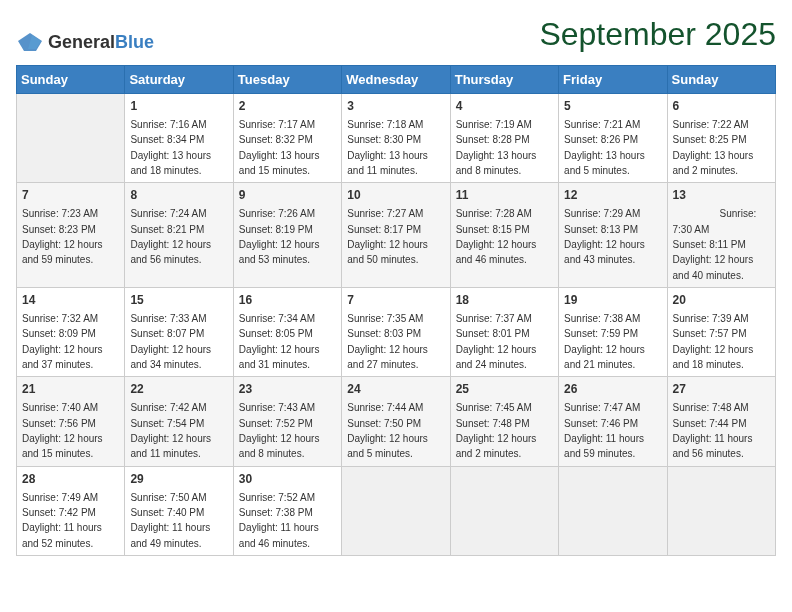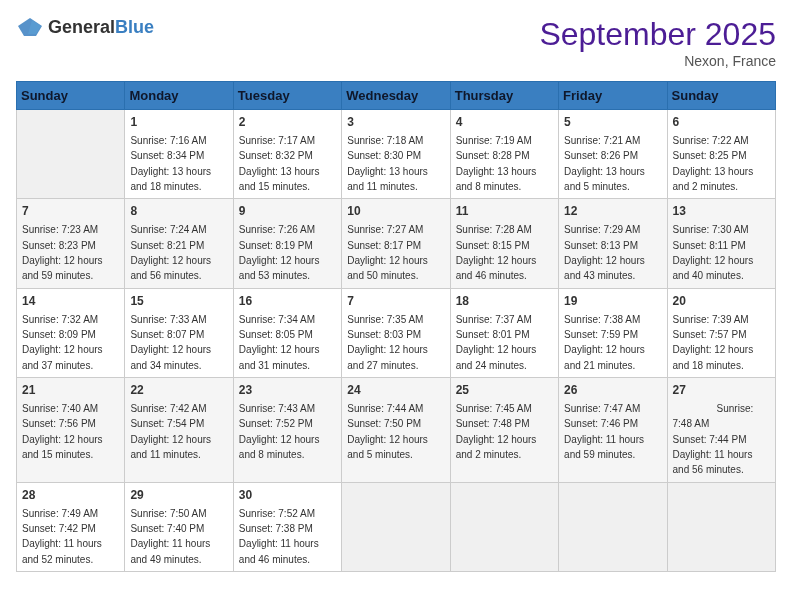--- a/index.html
+++ b/index.html
@@ -6,21 +6,21 @@
     body {
       font-family: Arial, sans-serif;
       background: #fff;
       width: 792px;
       min-height: 612px;
       padding: 16px;
     }
     .header-area {
       display: flex;
       justify-content: space-between;
-      align-items: flex-start;
+      align-items: flex-end;
       margin-bottom: 12px;
       gap: 32px;
     }
     .logo {
       display: flex;
       align-items: center;
       gap: 4px;
     }
     .logo-text-general {
       font-size: 18px;
@@ -34,35 +34,35 @@
     }
     .logo-icon {
       width: 28px;
       height: 22px;
     }
     .title-area {
       text-align: right;
     }
     .month-title {
       font-size: 32px;
-      color: #4c1d95;
+      color: #14532d;
       font-weight: normal;
     }
     .location-title {
       font-size: 14px;
       color: #555;
     }
     table {
       width: 100%;
       border-collapse: collapse;
       font-size: 11px;
     }
     thead tr th {
       background-color: #3a7fc1;
-      color: #0f172a;
+      color: #ffffff;
       padding: 6px 4px;
       text-align: left;
       font-size: 13px;
       font-weight: bold;
       border: 1px solid #2a6faf;
     }
     tbody tr td {
       border: 1px solid #ccc;
       vertical-align: top;
       padding: 4px 5px;
@@ -102,29 +102,28 @@
     <svg class="logo-icon" viewBox="0 0 28 22" xmlns="http://www.w3.org/2000/svg">
       <polygon points="14,2 26,10 20,20 8,20 2,10" fill="#3a7fc1" opacity="0.85"></polygon>
       <polygon points="16,4 25,10 20,18 12,18" fill="#5a9fd4" opacity="0.7"></polygon>
     </svg>
     <div>
       <span class="logo-text-general">General</span><span class="logo-text-blue">Blue</span>
     </div>
   </div>
   <div class="title-area">
     <div class="month-title">September 2025</div>
-    <div class="location-title">Nexon, France</div>
   </div>
 </div>
 
 <table>
   <thead>
     <tr>
     <th>Sunday</th>
-        <th>Monday</th>
+        <th>Saturday</th>
         <th>Tuesday</th>
         <th>Wednesday</th>
         <th>Thursday</th>
         <th>Friday</th>
         <th>Sunday</th>
       </tr>
   </thead>
   <tbody id="calendar-body">
   <tr>
         <td class="empty"></td>
@@ -171,21 +170,21 @@
 Daylight: 12 hours
 and 50 minutes.</span></td>
         <td><span class="day-num">11</span><span class="day-info" style="white-space: pre-line;">Sunrise: 7:28 AM
 Sunset: 8:15 PM
 Daylight: 12 hours
 and 46 minutes.</span></td>
         <td><span class="day-num">12</span><span class="day-info" style="white-space: pre-line;">Sunrise: 7:29 AM
 Sunset: 8:13 PM
 Daylight: 12 hours
 and 43 minutes.</span></td>
-        <td><span class="day-num">13</span><span class="day-info" style="white-space: pre-line;">Sunrise: 7:30 AM
+        <td><span class="day-num">13</span><span class="day-info" style="white-space: pre-line; margin-left: 47px;">Sunrise: 7:30 AM
 Sunset: 8:11 PM
 Daylight: 12 hours
 and 40 minutes.</span></td>
       </tr>
       <tr>
         <td><span class="day-num">14</span><span class="day-info" style="white-space: pre-line; margin-top: 24px;">Sunrise: 7:32 AM
 Sunset: 8:09 PM
 Daylight: 12 hours
 and 37 minutes.</span></td>
         <td><span class="day-num">15</span><span class="day-info" style="white-space: pre-line;">Sunrise: 7:33 AM
@@ -231,21 +230,21 @@
 Daylight: 12 hours
 and 5 minutes.</span></td>
         <td><span class="day-num">25</span><span class="day-info" style="white-space: pre-line;">Sunrise: 7:45 AM
 Sunset: 7:48 PM
 Daylight: 12 hours
 and 2 minutes.</span></td>
         <td><span class="day-num">26</span><span class="day-info" style="white-space: pre-line;">Sunrise: 7:47 AM
 Sunset: 7:46 PM
 Daylight: 11 hours
 and 59 minutes.</span></td>
-        <td><span class="day-num">27</span><span class="day-info" style="white-space: pre-line; margin-left: 44px;">Sunrise: 7:48 AM
+        <td><span class="day-num">27</span><span class="day-info" style="white-space: pre-line;">Sunrise: 7:48 AM
 Sunset: 7:44 PM
 Daylight: 11 hours
 and 56 minutes.</span></td>
       </tr>
       <tr>
         <td><span class="day-num">28</span><span class="day-info" style="white-space: pre-line;">Sunrise: 7:49 AM
 Sunset: 7:42 PM
 Daylight: 11 hours
 and 52 minutes.</span></td>
         <td><span class="day-num">29</span><span class="day-info" style="white-space: pre-line;">Sunrise: 7:50 AM

